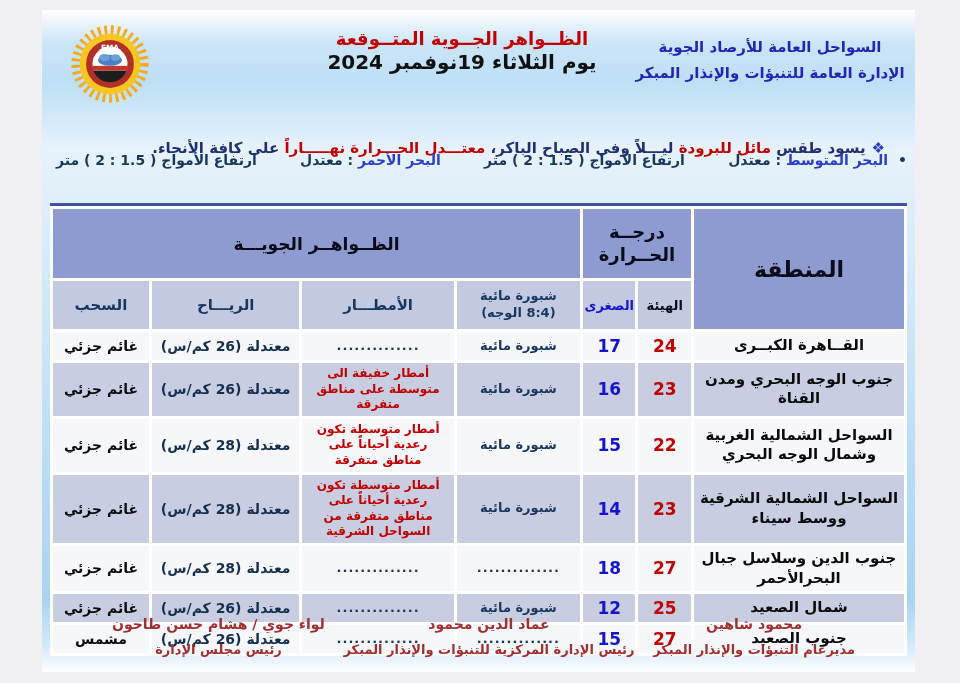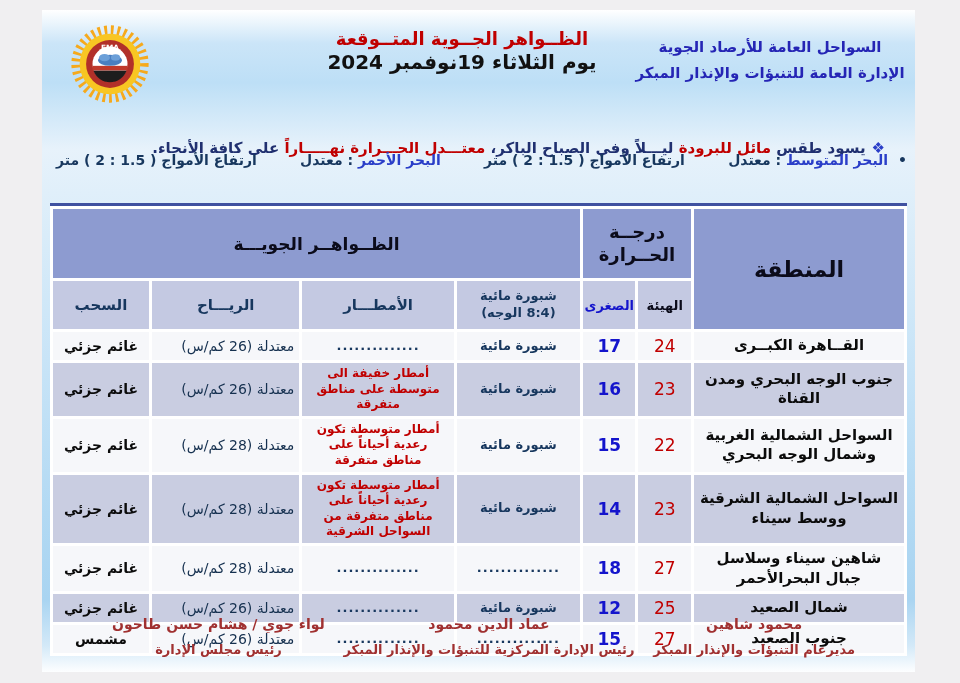--- a/index.html
+++ b/index.html
@@ -44,26 +44,26 @@
   .th-region { font-size:22px; }
   .th-sub { background:#c4c9e2; height:48px; font-weight:bold; }
   .th-tmax { color:#0b0b1a; font-size:13px; }
   .th-tmin { color:#1414cc; font-size:13px; }
   .th-fog  { color:#17375e; font-size:13px; line-height:1.3; }
   .th-rain, .th-wind, .th-cloud { color:#17375e; font-size:15px; }
   tbody td { padding:3px 5px; line-height:1.3; min-height:28px; }
   tbody tr:nth-child(odd)  td { background:#f6f7fa; }
   tbody tr:nth-child(even) td { background:#c9cde1; }
   .cell-region { color:#0b0b0b; font-weight:bold; font-size:15px; }
-  .cell-tmax   { color:#c00000; font-weight:normal; font-size:17px; }
+  .cell-tmax   { color:#c00000; font-weight:bold; font-size:17px; }
   .cell-tmin   { color:#1414cc; font-weight:bold; font-size:17px; }
   .cell-fog    { color:#17375e; font-weight:bold; font-size:13px; }
   .cell-dots   { color:#17375e; font-weight:bold; font-size:13px; letter-spacing:1px; }
   .cell-rain   { color:#c00000; font-weight:bold; font-size:12px; }
-  .cell-wind   { color:#15304f; font-weight:normal; font-size:14px;text-align:right; }
+  .cell-wind   { color:#15304f; font-weight:bold; font-size:14px; }
   .cell-clouds { color:#0b0b0b; font-weight:bold; font-size:14px; }
   
   .signatures { position:absolute; top:606px; right:0; left:0; direction:rtl;
                 display:flex; justify-content:space-between; padding:0 60px 0 70px; }
   .sig { text-align:center; color:#a03030; font-weight:bold; }
   .sig .sig-name  { font-size:14px; }
   .sig .sig-title { font-size:13px; margin-top:10px; }
 </style>
 </head>
 <body>
@@ -173,21 +173,21 @@
           <tr>
             <td class="cell-region">السواحل الشمالية الشرقية ووسط سيناء</td>
             <td class="cell-tmax">23</td>
             <td class="cell-tmin">14</td>
             <td class="cell-fog">شبورة مائية</td>
             <td class="cell-rain">أمطار متوسطة تكون رعدية أحياناً على مناطق متفرقة من السواحل الشرقية</td>
             <td class="cell-wind">معتدلة (28 كم/س)</td>
             <td class="cell-clouds">غائم جزئي</td>
           </tr>
           <tr>
-            <td class="cell-region">شاهين سيناء وسلاسل جبال البحرالأحمر</td>
+            <td class="cell-region">جنوب الدين وسلاسل جبال البحرالأحمر</td>
             <td class="cell-tmax">27</td>
             <td class="cell-tmin">18</td>
             <td class="cell-dots">..............</td>
             <td class="cell-dots">..............</td>
             <td class="cell-wind">معتدلة (28 كم/س)</td>
             <td class="cell-clouds">غائم جزئي</td>
           </tr>
           <tr>
             <td class="cell-region">شمال الصعيد</td>
             <td class="cell-tmax">25</td>

